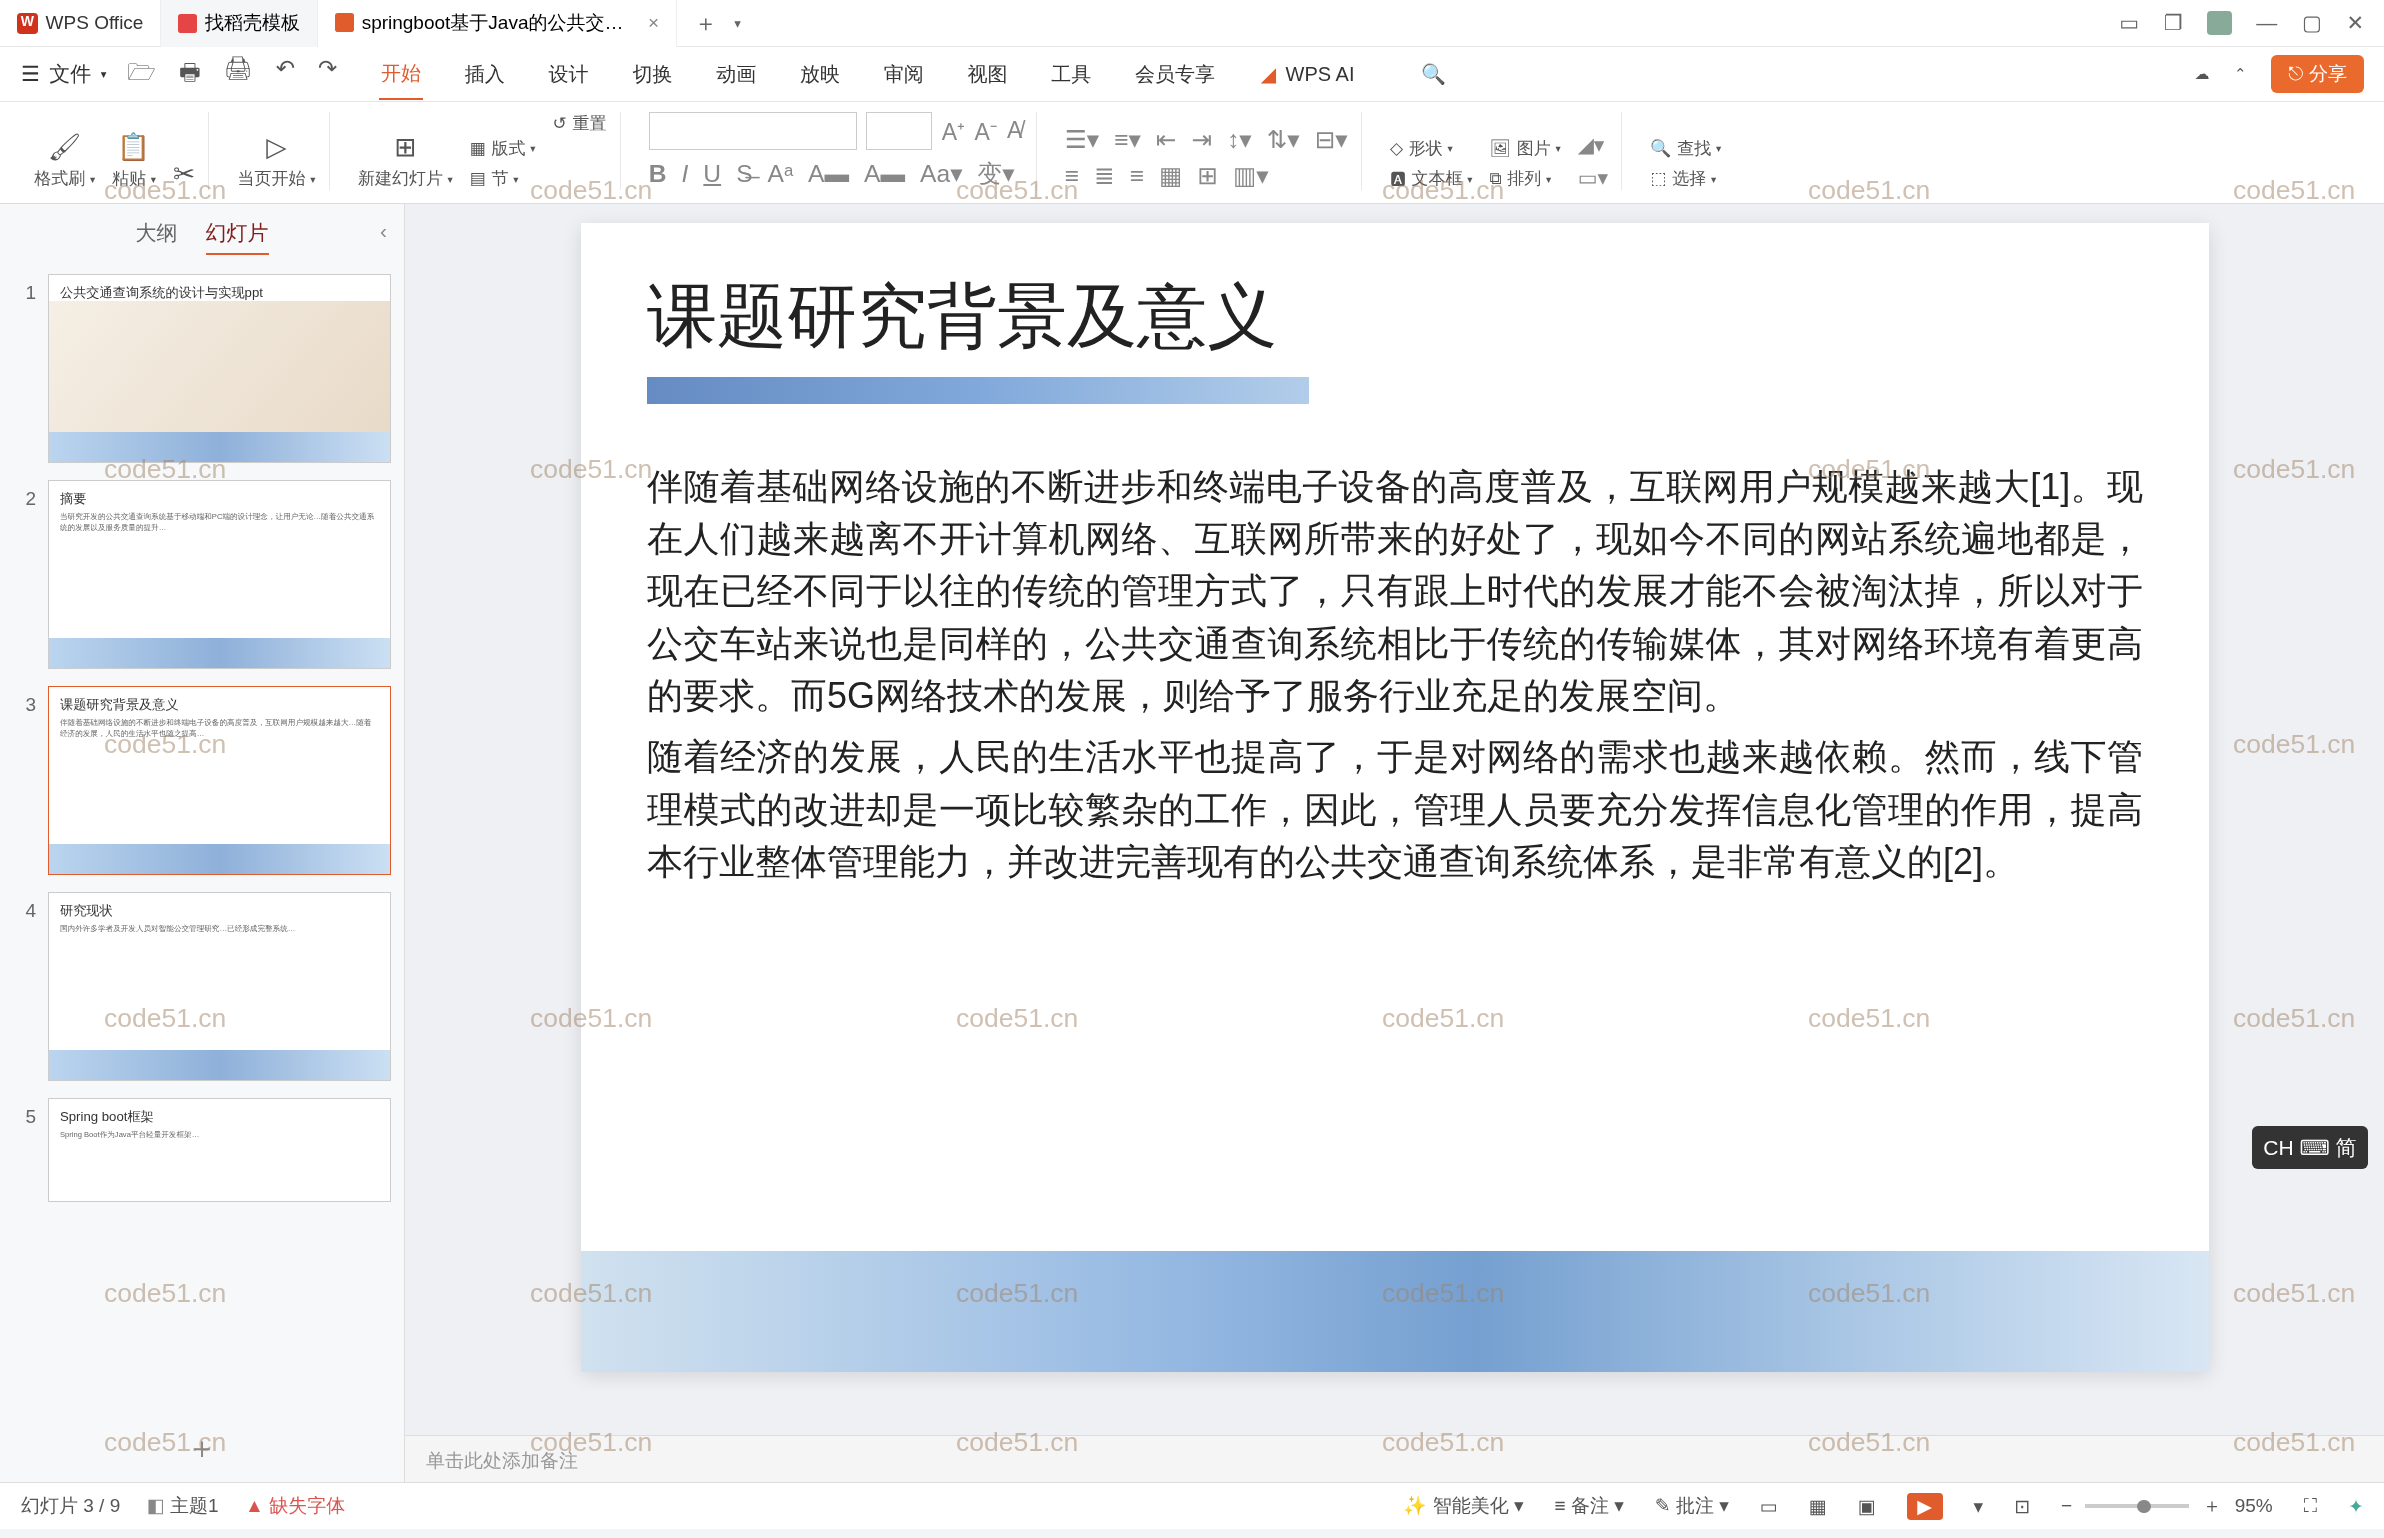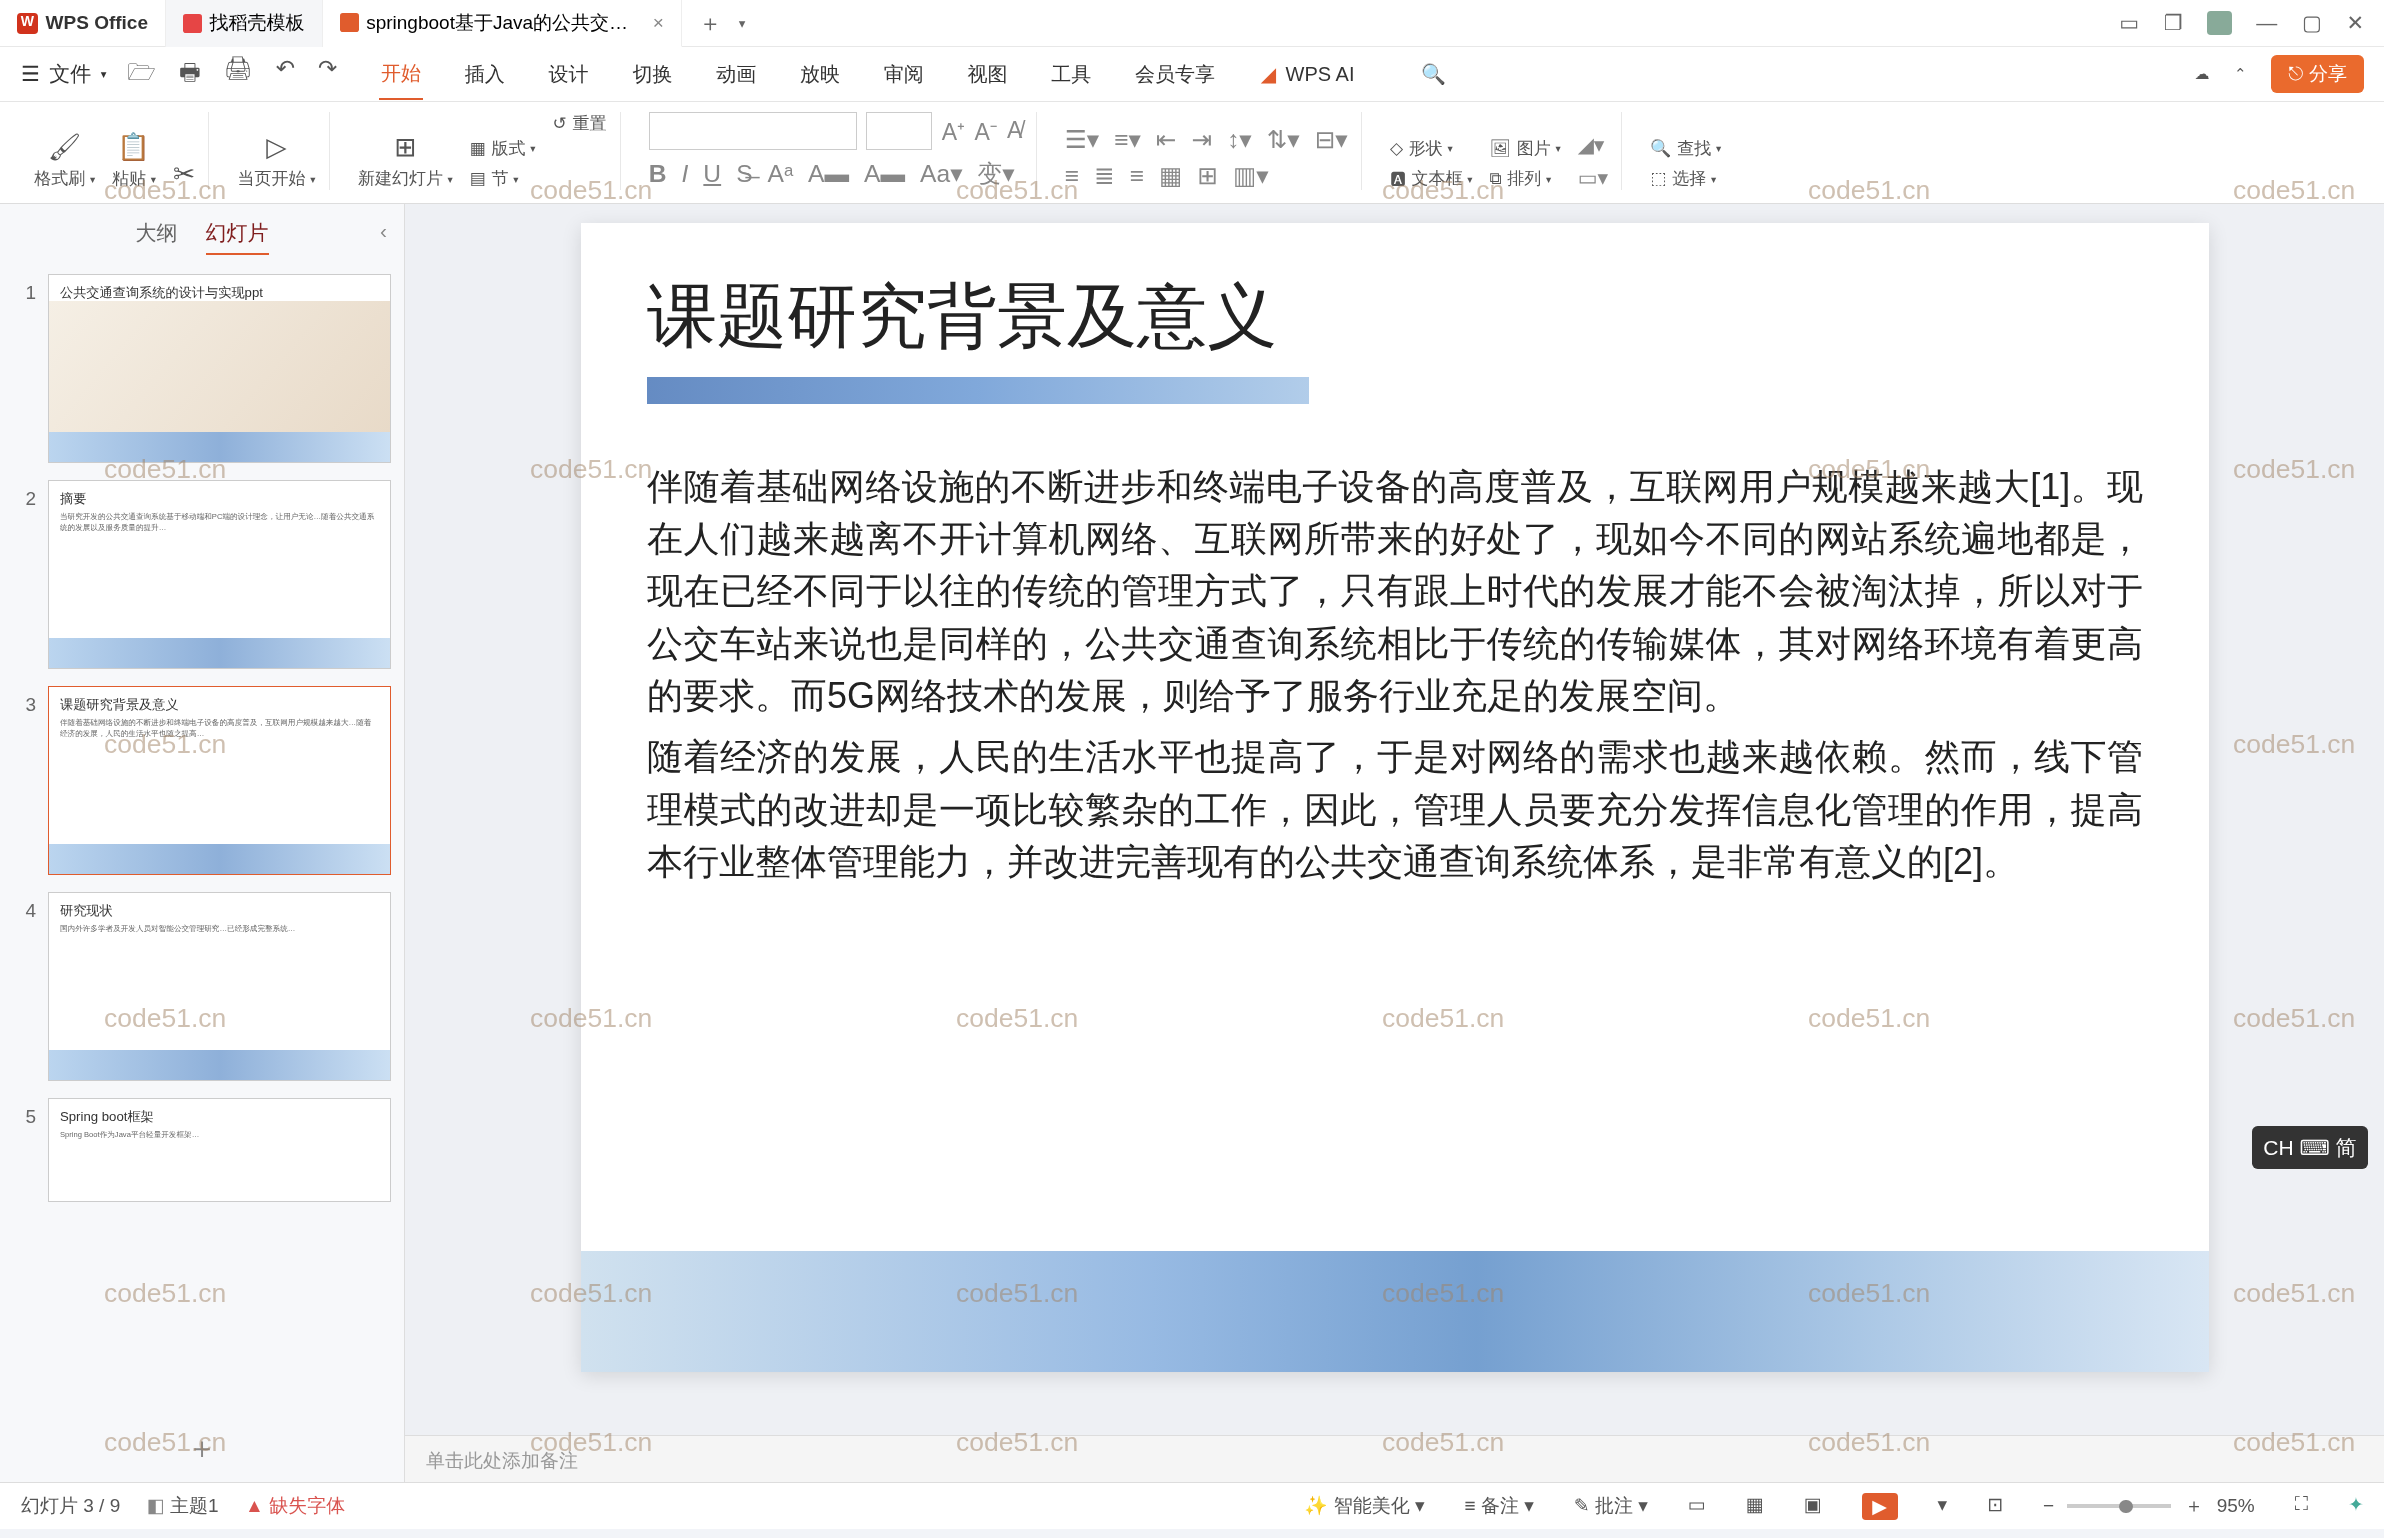--- a/index.html
+++ b/index.html
@@ -1,19 +1,19 @@
 <!DOCTYPE html>
 <html style="font-size:15px"><head>
 <meta charset="utf-8">
 <style>
 *{margin:0;padding:0;box-sizing:border-box;font-family:"Microsoft YaHei","PingFang SC",sans-serif;-webkit-font-smoothing:antialiased}
 body{background:#f2f4f8;width:2385px;height:1539px;overflow:hidden;position:relative}
 .titlebar{height:47px;background:#fff;display:flex;align-items:center;border-bottom:0.9px solid #e8e8e8}
 .tab{height:47px;padding:0 17px;display:flex;align-items:center;gap:7.6px;font-size:19px;border-right:0.9px solid #eee;cursor:pointer}
-.tab.brand{color:#333;font-weight:700}
+.tab.brand{color:#333;font-weight:400}
 .tab.active{background:#fff;border-bottom:1.9px solid #fff}
 .tab.dim{background:#f5f6f8}
 .wps-logo{width:21px;height:21px;background:#d1321c;border-radius:3.8px;display:inline-block;position:relative}
 .wps-logo::after{content:"W";color:#fff;position:absolute;left:3.8px;top:0;font-size:14px;font-weight:bold}
 .t-ico{width:19px;height:19px;display:inline-block;border-radius:2.8px}
 .t-ico.red{background:#e64545}
 .t-ico.orange{background:#e05c2d}
 .win-ctrl{margin-left:auto;display:flex;gap:24.6px;padding:0 21px;color:#666}
 .win-ctrl span{font-size:21px;cursor:pointer}
 .menubar{height:55px;background:#fff;display:flex;align-items:center;padding:0 21px;gap:3.8px;border-bottom:0.9px solid #e5e5e5}
@@ -57,21 +57,21 @@
 .canvas-area{flex:1;background:#eef0f4;display:flex;flex-direction:column;position:relative}
 .canvas-scroll{flex:1;display:flex;justify-content:center;padding:19px 38px;overflow:hidden}
 .slide-canvas{width:1628px;height:1149px;background:#fff;box-shadow:0 3.8px 19px rgba(0,0,0,.12);position:relative;padding:47px 66px}
 .slide-title{font-size:70px;font-family:"KaiTi","STKaiti",serif;font-weight:500;color:#222;margin-bottom:13.2px}
 .title-under{width:662px;height:26.5px;background:linear-gradient(90deg,#4a77b8,#6a99d4,#a4c4e6);opacity:.85;margin-bottom:57px}
 .slide-body{font-size:36px;line-height:1.45;font-family:"SimSun","STSong",serif;color:#222;text-align:justify}
 .slide-body p{margin-bottom:9.5px}
 .canvas-water{position:absolute;bottom:0;left:0;right:0;height:121px;background:linear-gradient(90deg,#c8dcec 0%,#85aede 35%,#5d8fc8 55%,#9fc0e2 80%,#d2e2f2 100%);opacity:.85}
 .notes-bar{height:47px;background:#f5f5f5;border-top:0.9px solid #ddd;padding:11.4px 21px;color:#999;font-size:19px}
 .statusbar{height:47px;background:#fff;border-top:0.9px solid #ddd;display:flex;align-items:center;padding:0 21px;gap:26.5px;font-size:19px;color:#555}
-.statusbar .sr{margin-left:auto;display:flex;gap:40px}
+.statusbar .sr{margin-left:auto;display:flex;align-items:center;gap:31px}
 .play-btn{width:36px;height:26.5px;background:#e05c2d;border-radius:3.8px;display:flex;align-items:center;justify-content:center;color:#fff}
 .zoom{display:flex;align-items:center;gap:13.2px}
 .zoom .track{width:104px;height:3.8px;background:#ccc;position:relative}
 .zoom .knob{position:absolute;left:50%;top:-4.7px;width:13.2px;height:13.2px;border-radius:50%;background:#888}
 .wm{position:absolute;inset:0;pointer-events:none;z-index:9999}
 .wm span{position:absolute;color:rgba(160,130,100,.5);font-size:26.5px;font-family:sans-serif}
 .wm .center{color:#d94c2a;font-size:40px;font-weight:500;left:50%;top:50%;transform:translate(-50%,-50%)}
 .ime{position:absolute;right:17px;top:1126px;background:#333;color:#fff;padding:7.6px 11.4px;border-radius:5.7px;font-size:21px;display:flex;gap:7.6px;align-items:center;z-index:100}
 </style>
 </head>

